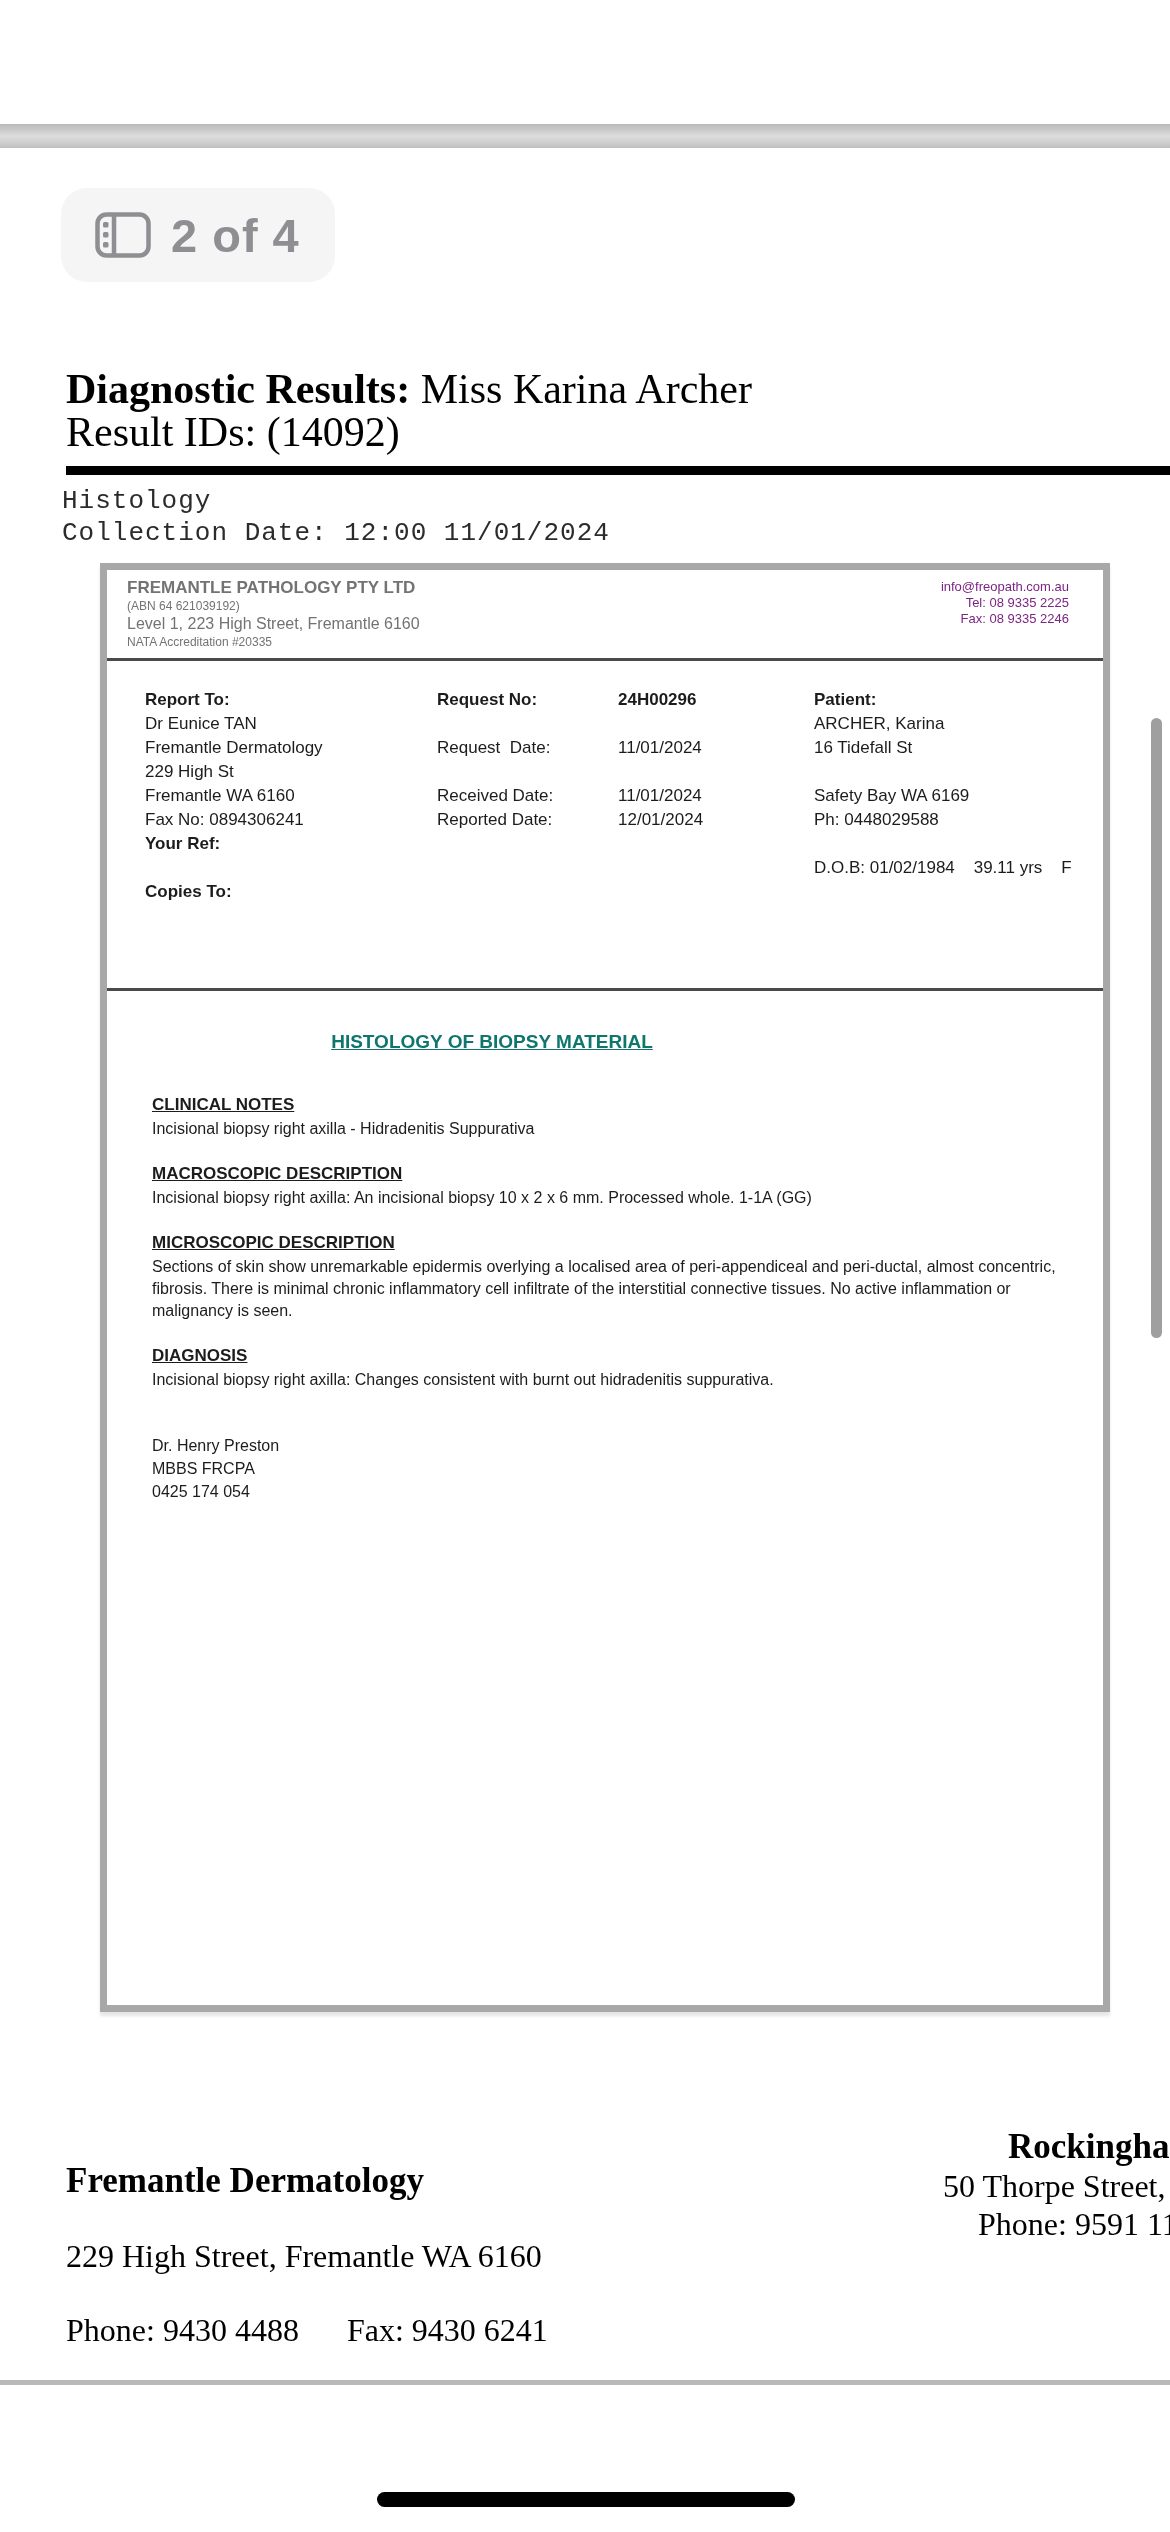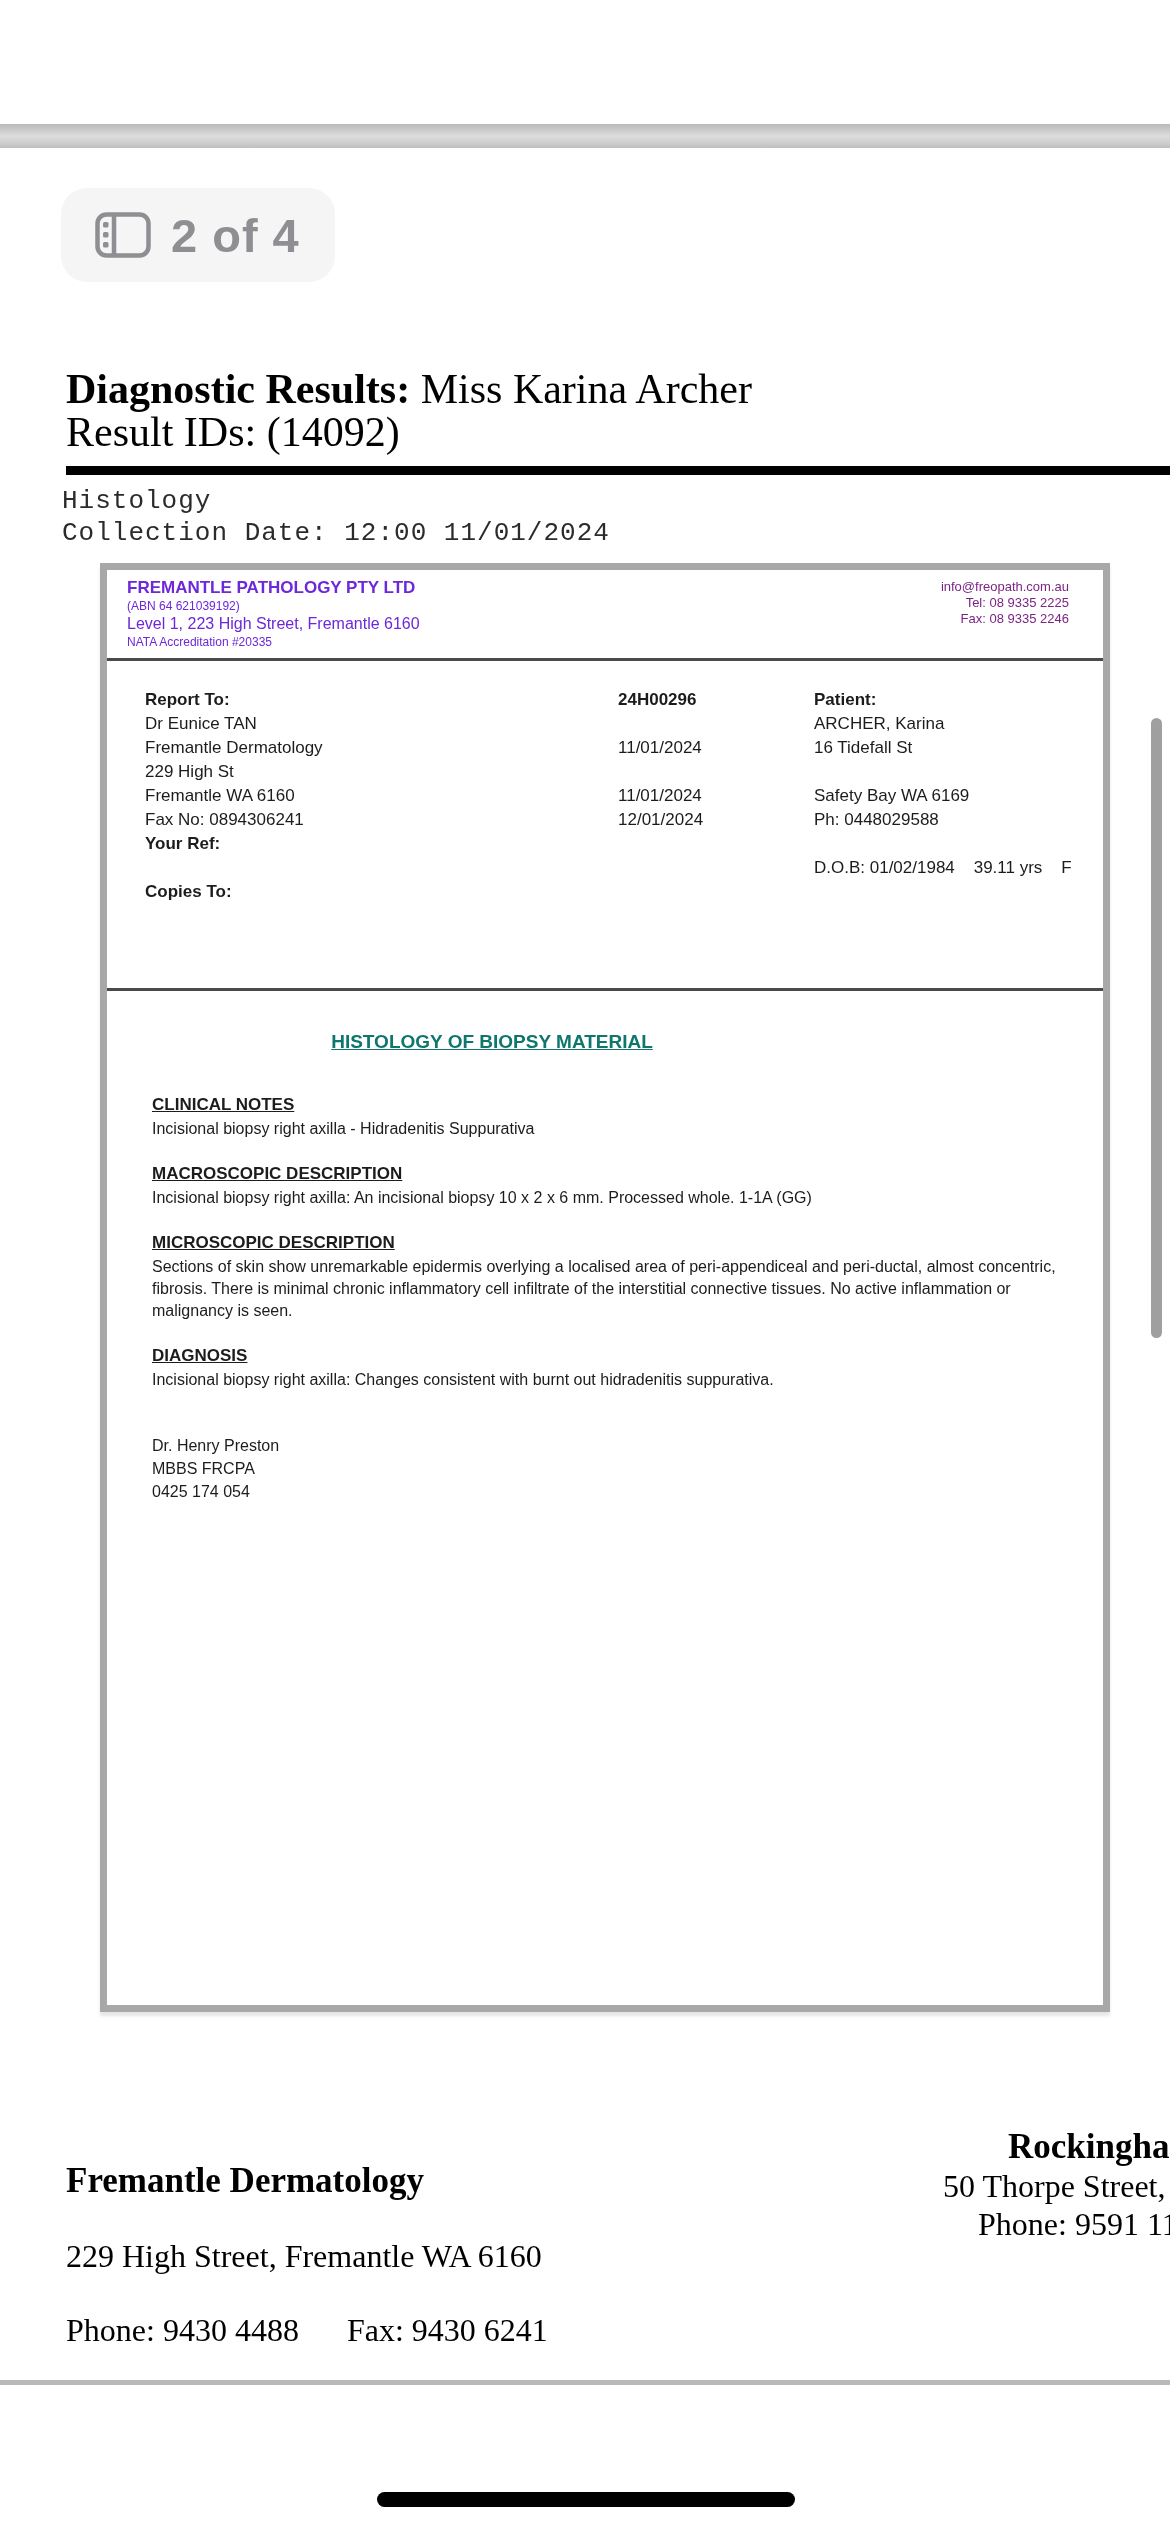--- a/index.html
+++ b/index.html
@@ -23,21 +23,21 @@
   .rule{position:absolute;left:66px;top:466px;width:1104px;height:9px;background:#000;}
 
   .mono{position:absolute;left:62px;font-family:"Liberation Mono",monospace;
     font-size:26px;color:#2b2b2b;letter-spacing:1px;white-space:pre;}
   .mono-1{top:486px;}
   .mono-2{top:518px;text-align:center;}
 
   .doc{position:absolute;left:100px;top:563px;width:996px;height:1435px;
     background:#fff;border:7px solid #a8a8a8;box-shadow:0 4px 3px rgba(0,0,0,.10);}
 
-  .lh-left{position:absolute;left:20px;top:8px;color:#6d28d9;}
+  .lh-left{position:absolute;left:20px;top:8px;color:#737373;}
   .lh-title{font-size:17px;font-weight:bold;line-height:20px;}
   .lh-small{font-size:12px;line-height:16px;}
   .lh-addr{font-size:16px;line-height:20px;}
   .lh-right{position:absolute;right:34px;top:9px;color:#7b2483;text-align:right;}
   .lh-right .irow{font-size:13px;line-height:16px;}
 
   .hline{position:absolute;left:0;width:996px;height:3px;background:#4a4a4a;}
   .h1{top:88px;}
   .h2{top:418px;}
 
@@ -115,20 +115,28 @@
       <div class="irow b">Report To:</div>
       <div class="irow">Dr Eunice TAN</div>
       <div class="irow">Fremantle Dermatology</div>
       <div class="irow">229 High St</div>
       <div class="irow">Fremantle WA 6160</div>
       <div class="irow">Fax No: 0894306241</div>
       <div class="irow b">Your Ref:</div>
       <div class="irow"></div>
       <div class="irow b">Copies To:</div>
     </div>
+  <div class="col c-lab">
+      <div class="irow b">Request No:</div>
+      <div class="irow"></div>
+      <div class="irow">Request  Date:</div>
+      <div class="irow"></div>
+      <div class="irow">Received Date:</div>
+      <div class="irow">Reported Date:</div>
+    </div>
   <div class="col c-val">
       <div class="irow b">24H00296</div>
       <div class="irow"></div>
       <div class="irow">11/01/2024</div>
       <div class="irow"></div>
       <div class="irow">11/01/2024</div>
       <div class="irow">12/01/2024</div>
     </div>
   <div class="col c-pat">
       <div class="irow b">Patient:</div>

